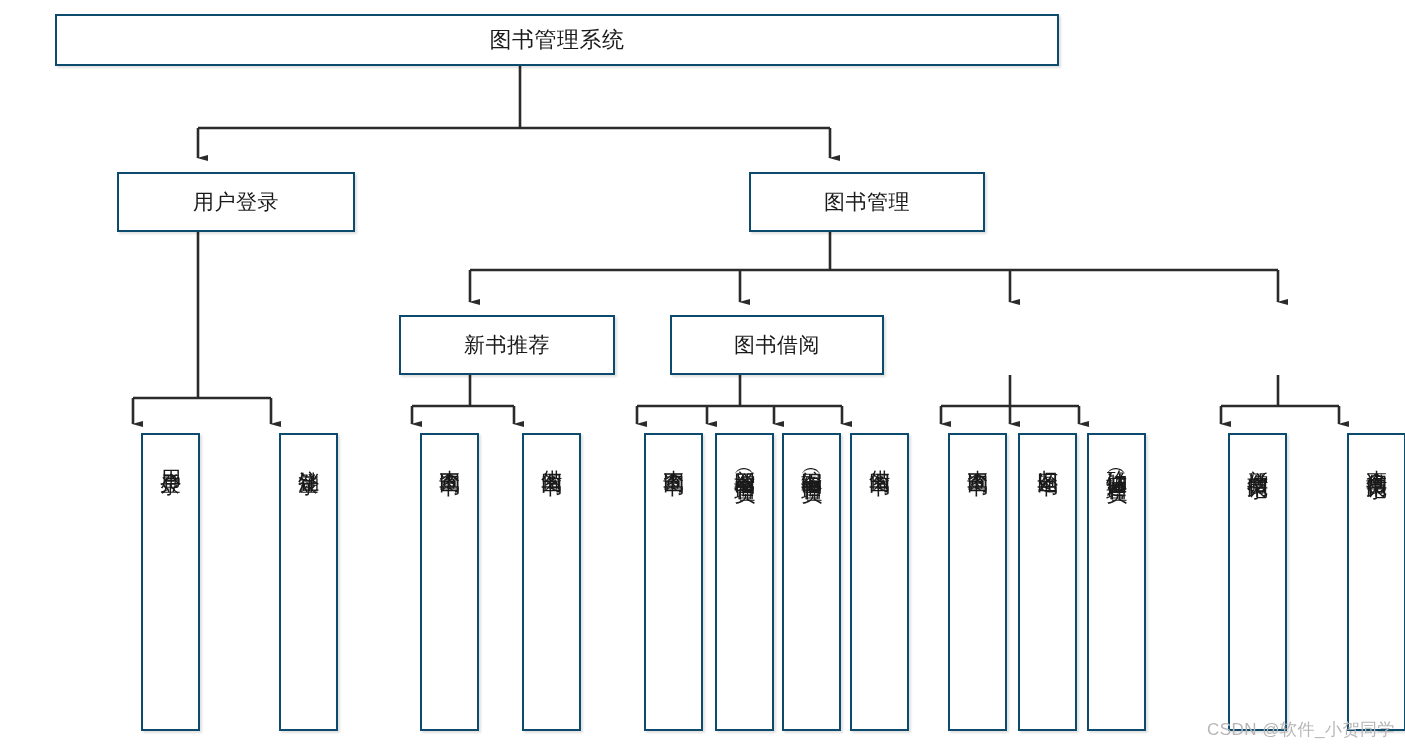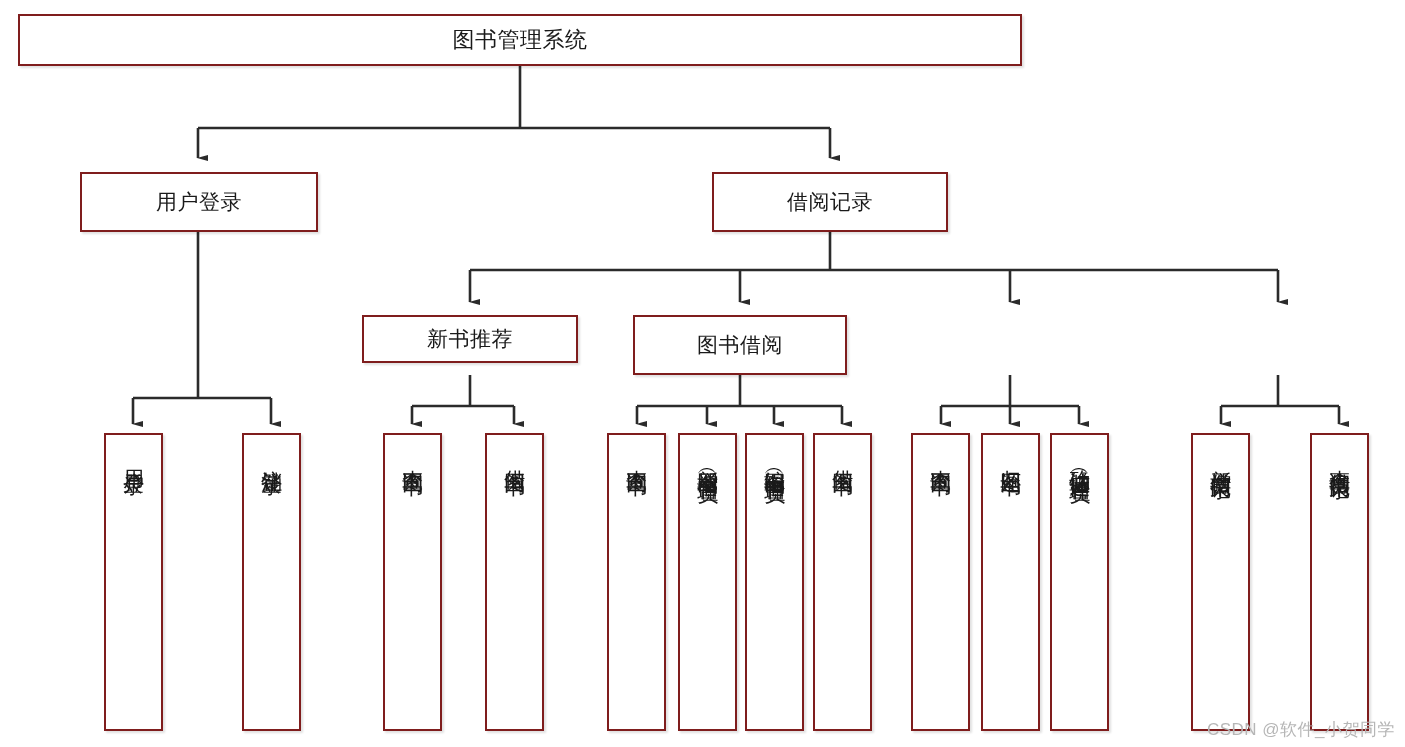--- a/index.html
+++ b/index.html
@@ -23,25 +23,26 @@
     left: 0;
     top: 0;
     width: 1405px;
     height: 747px;
     pointer-events: none;
   }
   .node {
     position: absolute;
     box-sizing: border-box;
     background: #ffffff;
-    border: 2px solid #7f1d1d;
+    border: 2px solid #0c4a6e;
     display: flex;
     align-items: center;
     justify-content: center;
     box-shadow: 2px 2px 2px rgba(0,0,0,0.12);
+    margin-left: 37px;
   }
   .node .node-label {
     color: #1a1a1a;
     line-height: 1.12;
     letter-spacing: 0.5px;
     white-space: nowrap;
   }
   .node.horizontal .node-label {
     font-size: 21px;
   }
@@ -128,24 +129,24 @@
   </svg>
 
   <div class="node root horizontal" style="left:18px; top:14px; width:1004px; height:52px;">
     <span class="node-label">图书管理系统</span>
   </div>
 
   <div class="node horizontal" style="left:80px; top:172px; width:238px; height:60px;">
     <span class="node-label">用户登录</span>
   </div>
   <div class="node horizontal" style="left:712px; top:172px; width:236px; height:60px;">
-    <span class="node-label">借阅记录</span>
+    <span class="node-label">图书管理</span>
   </div>
 
-  <div class="node horizontal" style="left:362px; top:315px; width:216px; height:48px;">
+  <div class="node horizontal" style="left:362px; top:315px; width:216px; height:60px;">
     <span class="node-label">新书推荐</span>
   </div>
   <div class="node horizontal" style="left:633px; top:315px; width:214px; height:60px;">
     <span class="node-label">图书借阅</span>
   </div>
 
   <div class="node vertical" style="left:104px; top:433px; width:59px; height:298px;">
     <span class="node-label">用户登录</span>
   </div>
   <div class="node vertical" style="left:242px; top:433px; width:59px; height:298px;">

